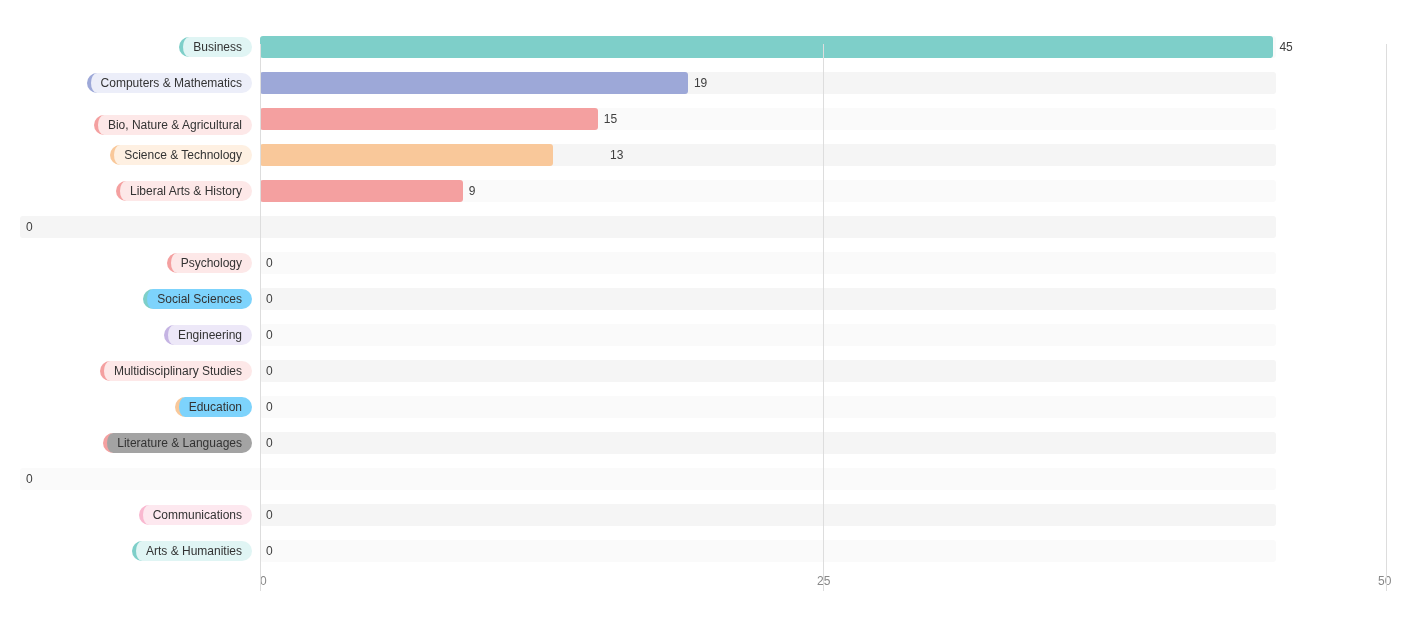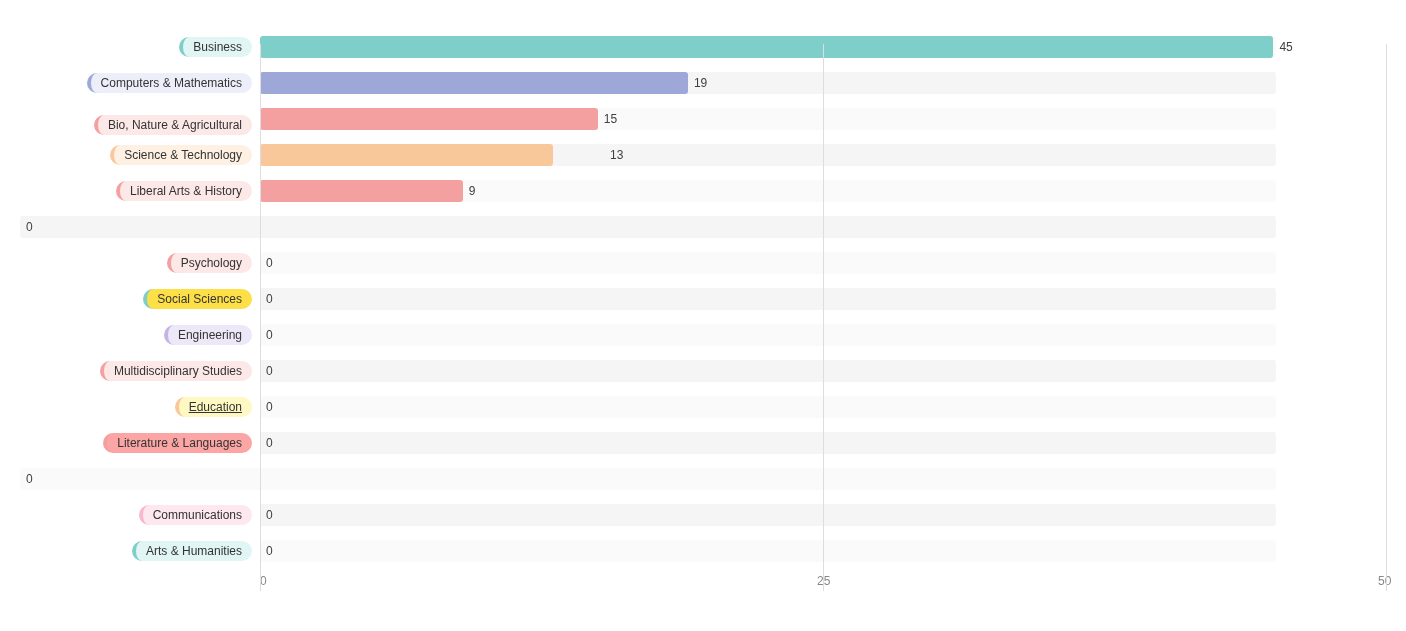--- a/index.html
+++ b/index.html
@@ -166,21 +166,21 @@
       <div class="bar-row">
         <div class="bar-label">
           <span class="label-pill" style="background: rgb(253, 232, 232); border-left: 4px solid rgb(244, 160, 160);">Psychology</span>
         </div>
         <div class="bar-track">
           <div class="bar-value" style="--bar-width: 0px; left: 6px;">0</div>
         </div>
       </div>
       <div class="bar-row">
         <div class="bar-label">
-          <span class="label-pill" style="background: #fde047; border-left: 4px solid rgb(126, 207, 201);">Social Sciences</span>
+          <span class="label-pill" style="background: #7dd3fc; border-left: 4px solid rgb(126, 207, 201);">Social Sciences</span>
         </div>
         <div class="bar-track">
           <div class="bar-value" style="--bar-width: 0px; left: 6px;">0</div>
         </div>
       </div>
       <div class="bar-row">
         <div class="bar-label">
           <span class="label-pill" style="background: rgb(237, 232, 248); border-left: 4px solid rgb(197, 180, 227);">Engineering</span>
         </div>
         <div class="bar-track">
@@ -190,29 +190,29 @@
       <div class="bar-row">
         <div class="bar-label">
           <span class="label-pill" style="background: rgb(253, 232, 232); border-left: 4px solid rgb(244, 160, 160);">Multidisciplinary Studies</span>
         </div>
         <div class="bar-track">
           <div class="bar-value" style="--bar-width: 0px; left: 6px;">0</div>
         </div>
       </div>
       <div class="bar-row">
         <div class="bar-label">
-          <span class="label-pill" style="background: #fef9c3; border-left: 4px solid rgb(249, 200, 154); text-decoration: underline;">Education</span>
-        </div>
-        <div class="bar-track">
-          <div class="bar-value" style="--bar-width: 0px; left: 6px;">0</div>
-        </div>
-      </div>
-      <div class="bar-row">
-        <div class="bar-label">
-          <span class="label-pill" style="background: #fca5a5; border-left: 4px solid rgb(244, 160, 160);">Literature &amp; Languages</span>
+          <span class="label-pill" style="background: #7dd3fc; border-left: 4px solid rgb(249, 200, 154);">Education</span>
+        </div>
+        <div class="bar-track">
+          <div class="bar-value" style="--bar-width: 0px; left: 6px;">0</div>
+        </div>
+      </div>
+      <div class="bar-row">
+        <div class="bar-label">
+          <span class="label-pill" style="background: #a3a3a3; border-left: 4px solid rgb(244, 160, 160);">Literature &amp; Languages</span>
         </div>
         <div class="bar-track">
           <div class="bar-value" style="--bar-width: 0px; left: 6px;">0</div>
         </div>
       </div>
       <div class="bar-row">
         <div class="bar-track">
           <div class="bar-value" style="--bar-width: 0px; left: 6px;">0</div>
         </div>
       </div>

